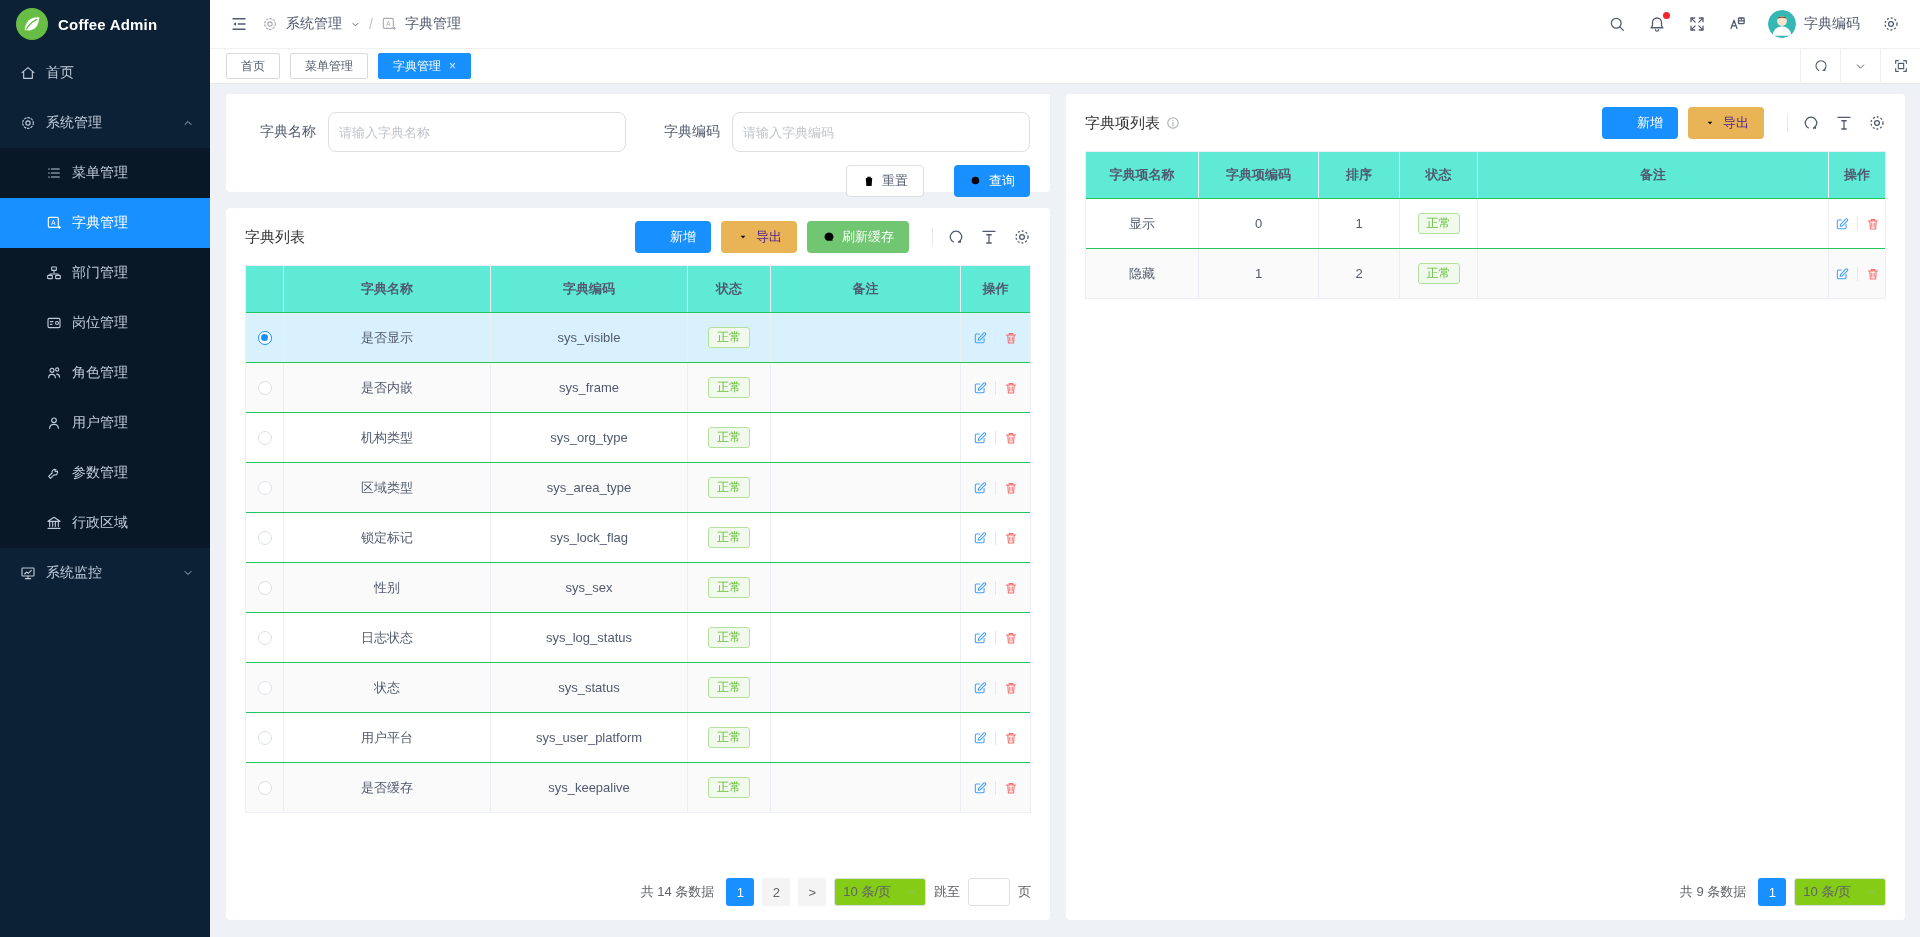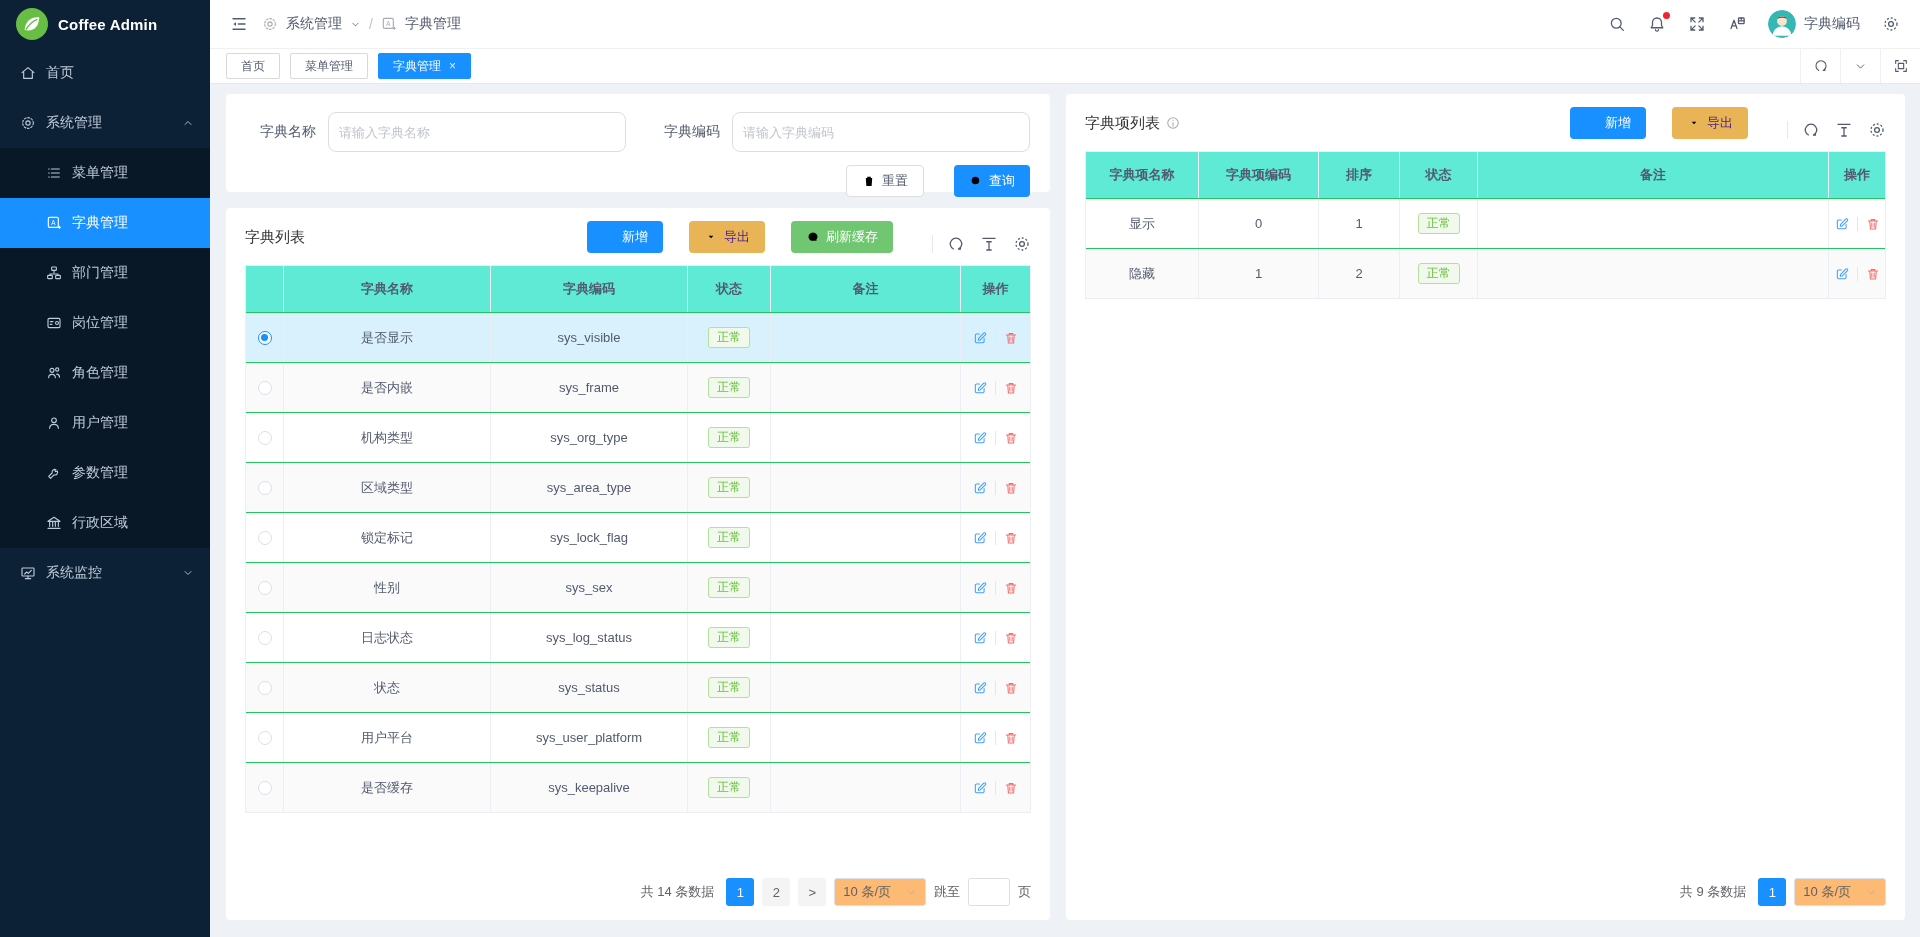--- a/index.html
+++ b/index.html
@@ -59,21 +59,21 @@
   .btn-plain { background:#fff; border:1px solid #dcdee2; color:#515a6e; }
   .btn-primary { background:#1890ff; color:#fff; }
   .btn-warning { background:#e9b455; color:#4c1d95; }
   .btn-success { background:#71c671; color:#fff; }
 
   
   .table-card { flex:1; padding:13px 19px 14px; display:flex; flex-direction:column; }
   .card-header { display:flex; align-items:center; margin-bottom:12px; }
   .card-title { font-size:15px; color:#333; display:flex; align-items:center; gap:6px; }
   .info-ic { color:#a8abb2; }
-  .header-buttons { margin-left:auto; display:flex; align-items:flex-end; gap:26px; }
+  .header-buttons { margin-left:auto; display:flex; align-items:center; gap:10px; }
   .tool-icons { display:flex; align-items:center; gap:15px; margin-left:13px; padding-left:14px; border-left:1px solid #e8e8e8; color:#515a6e; }
   .tool-icons > span { cursor:pointer; }
 
   .tbl { border:1px solid #ebeef5; font-size:13px; }
   .t-head { display:flex; background:#5eead4; height:46px; color:#515a6e; font-weight:bold; }
   .t-body > div.t-row { display:flex; height:50px; background:#fff; border-top:1px solid #22c55e; }
   .t-body > div.t-row:nth-of-type(even) { background:#fafafa; }
   .t-body > div.t-row.selected { background:#d9f1fd; }
   .cell { display:flex; align-items:center; justify-content:center; border-right:1px solid #ebeef5; padding:0 4px; text-align:center; }
   .cell:last-child { border-right:none; }
@@ -90,21 +90,21 @@
 
   .ops { display:flex; align-items:center; gap:8px; }
   .op-edit { color:#409eff; cursor:pointer; }
   .op-del { color:#f56c6c; cursor:pointer; }
   .op-sep { width:1px; height:14px; background:#e4e7ed; }
 
   .pagination { margin-top:auto; display:flex; align-items:center; justify-content:flex-end; gap:8px; font-size:13px; color:#606266; padding-top:10px; }
   .pg-total { margin-right:4px; }
   .pg-btn { min-width:28px; height:28px; padding:0 6px; border-radius:3px; background:#f4f4f5; display:flex; align-items:center; justify-content:center; cursor:pointer; }
   .pg-btn.active { background:#1890ff; color:#fff; }
-  .pg-size { height:28px; min-width:86px; border:1px solid #dcdfe6; border-radius:3px; background:#fdba74; display:flex; align-items:center; justify-content:space-between; gap:15px; padding:0 8px; cursor:pointer; color:#606266; }
+  .pg-size { height:28px; min-width:86px; border:1px solid #dcdfe6; border-radius:3px; background:#84cc16; display:flex; align-items:center; justify-content:space-between; gap:15px; padding:0 8px; cursor:pointer; color:#606266; }
   .pg-size .chev { color:#a8abb2; }
   .pg-jump-input { width:42px; height:28px; border:1px solid #dcdfe6; border-radius:3px; background:#fff; }
 </style>
 </head>
 <body>
 
 <aside class="sidebar">
   <div class="logo">
     <span>
       <svg class="logo-badge" viewBox="0 0 24 24">

